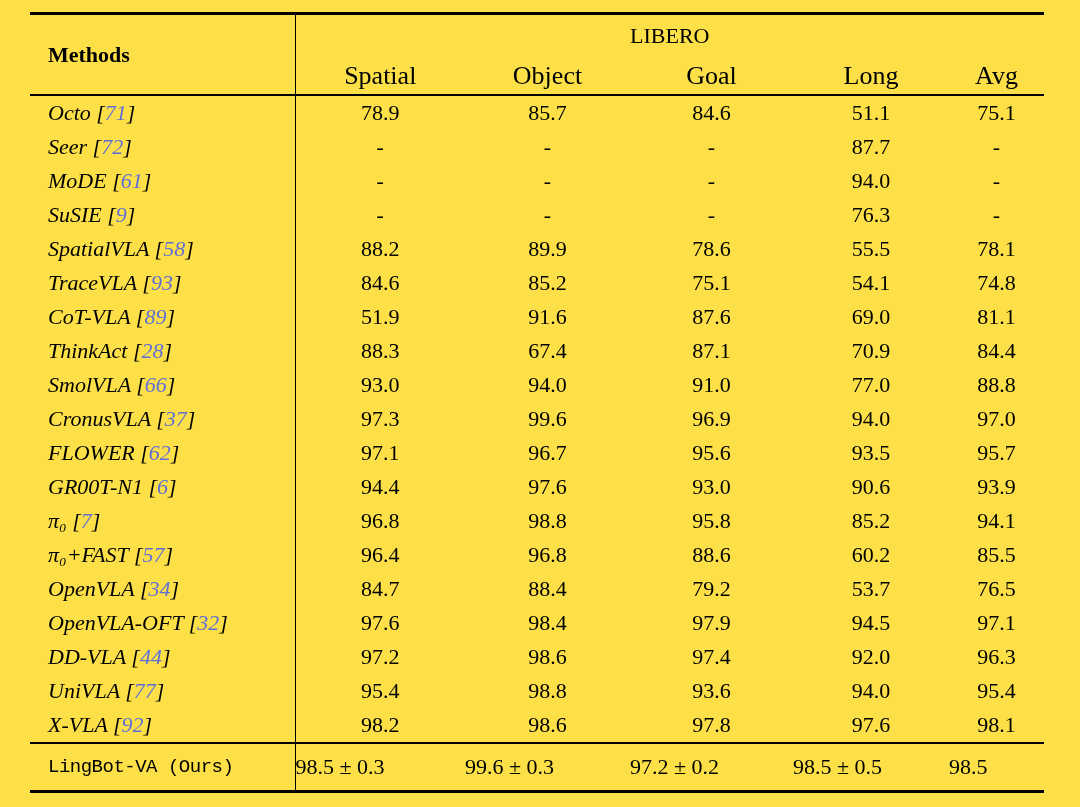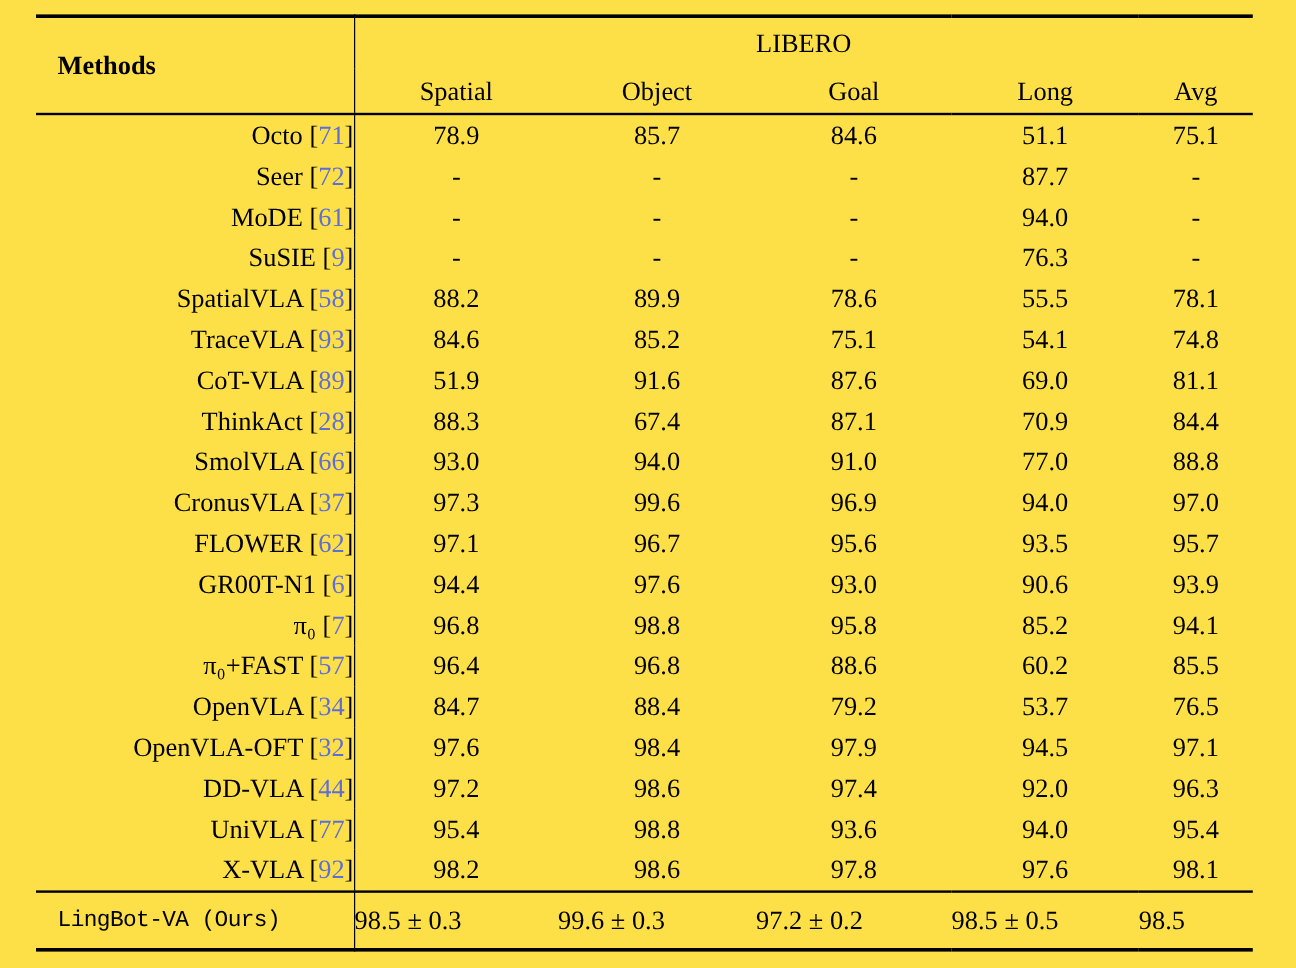--- a/index.html
+++ b/index.html
@@ -51,31 +51,32 @@
   }
   th.group-th {
     text-align: center;
     font-weight: normal;
     font-size: 22px;
     height: 42px;
   }
   th.col-th {
     text-align: center;
     font-weight: normal;
-    font-size: 22px;
+    font-size: 26px;
     height: 37px;
   }
   tbody td {
     height: 34px;
     text-align: center;
     font-size: 22px;
   }
   tbody td.method-cell {
-    text-align: right;
+    text-align: left;
     padding-left: 18px;
+    font-style: italic;
   }
   .cite-num {
     color: #5f6ed7;
     text-decoration: none;
     cursor: pointer;
   }
   .b {
     font-weight: normal;
   }
   tfoot {

